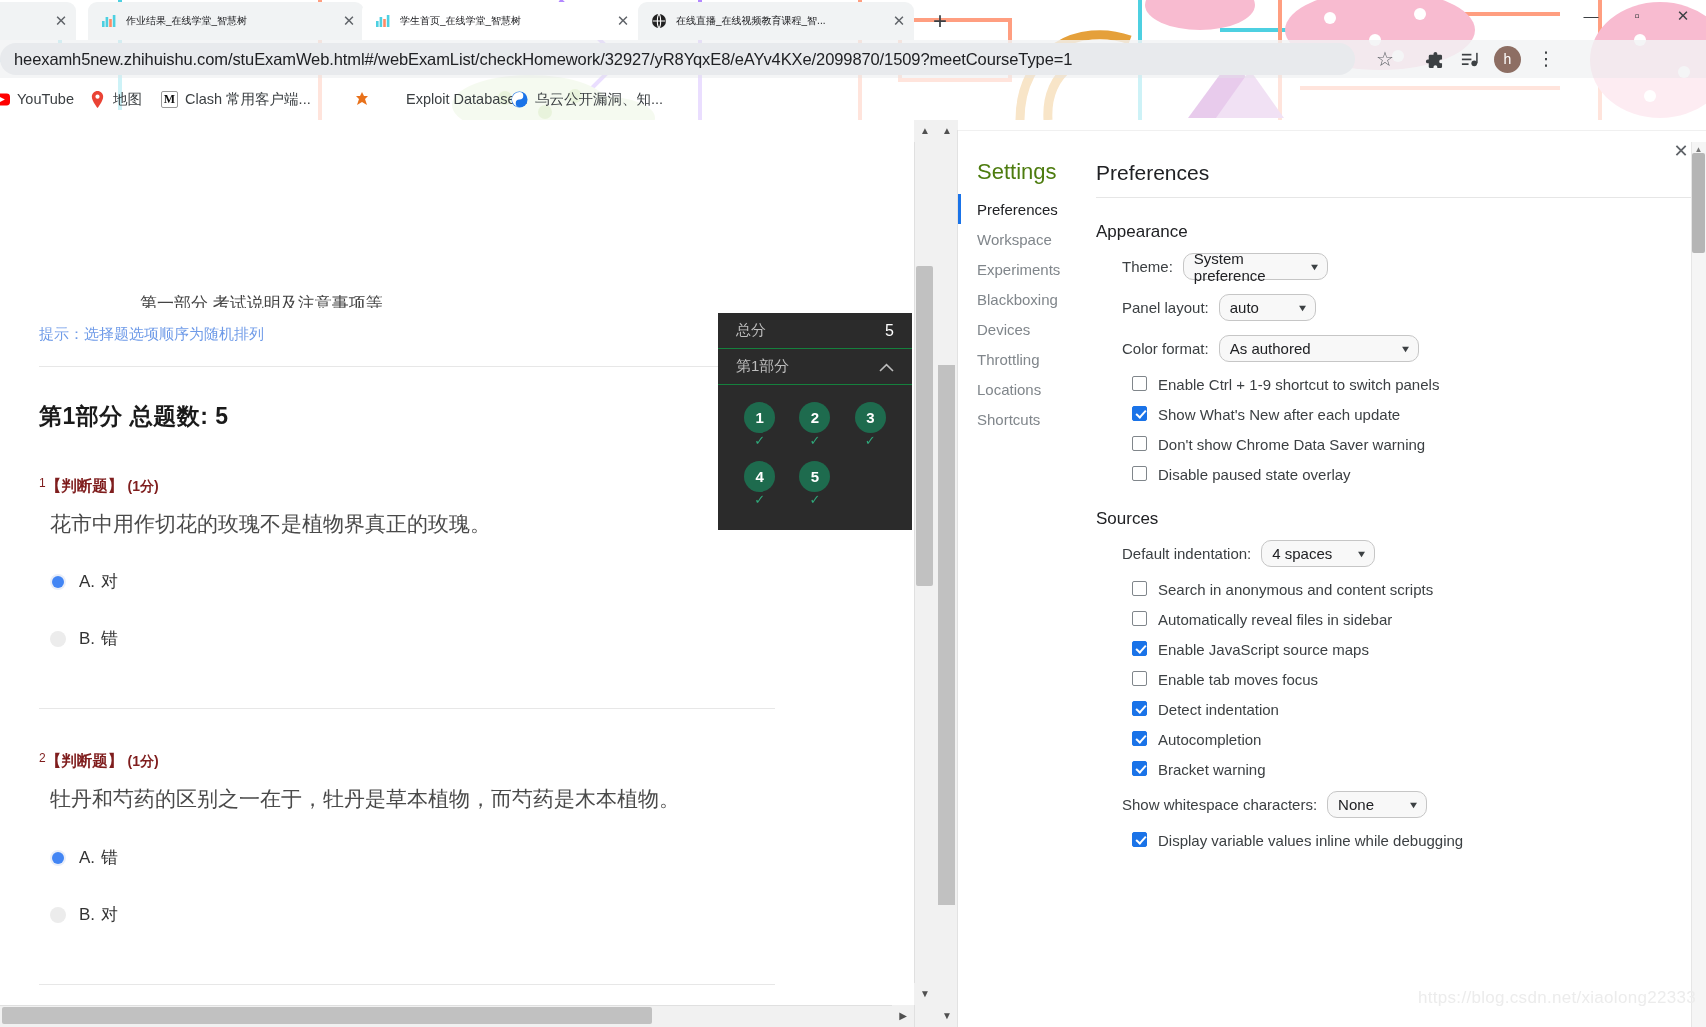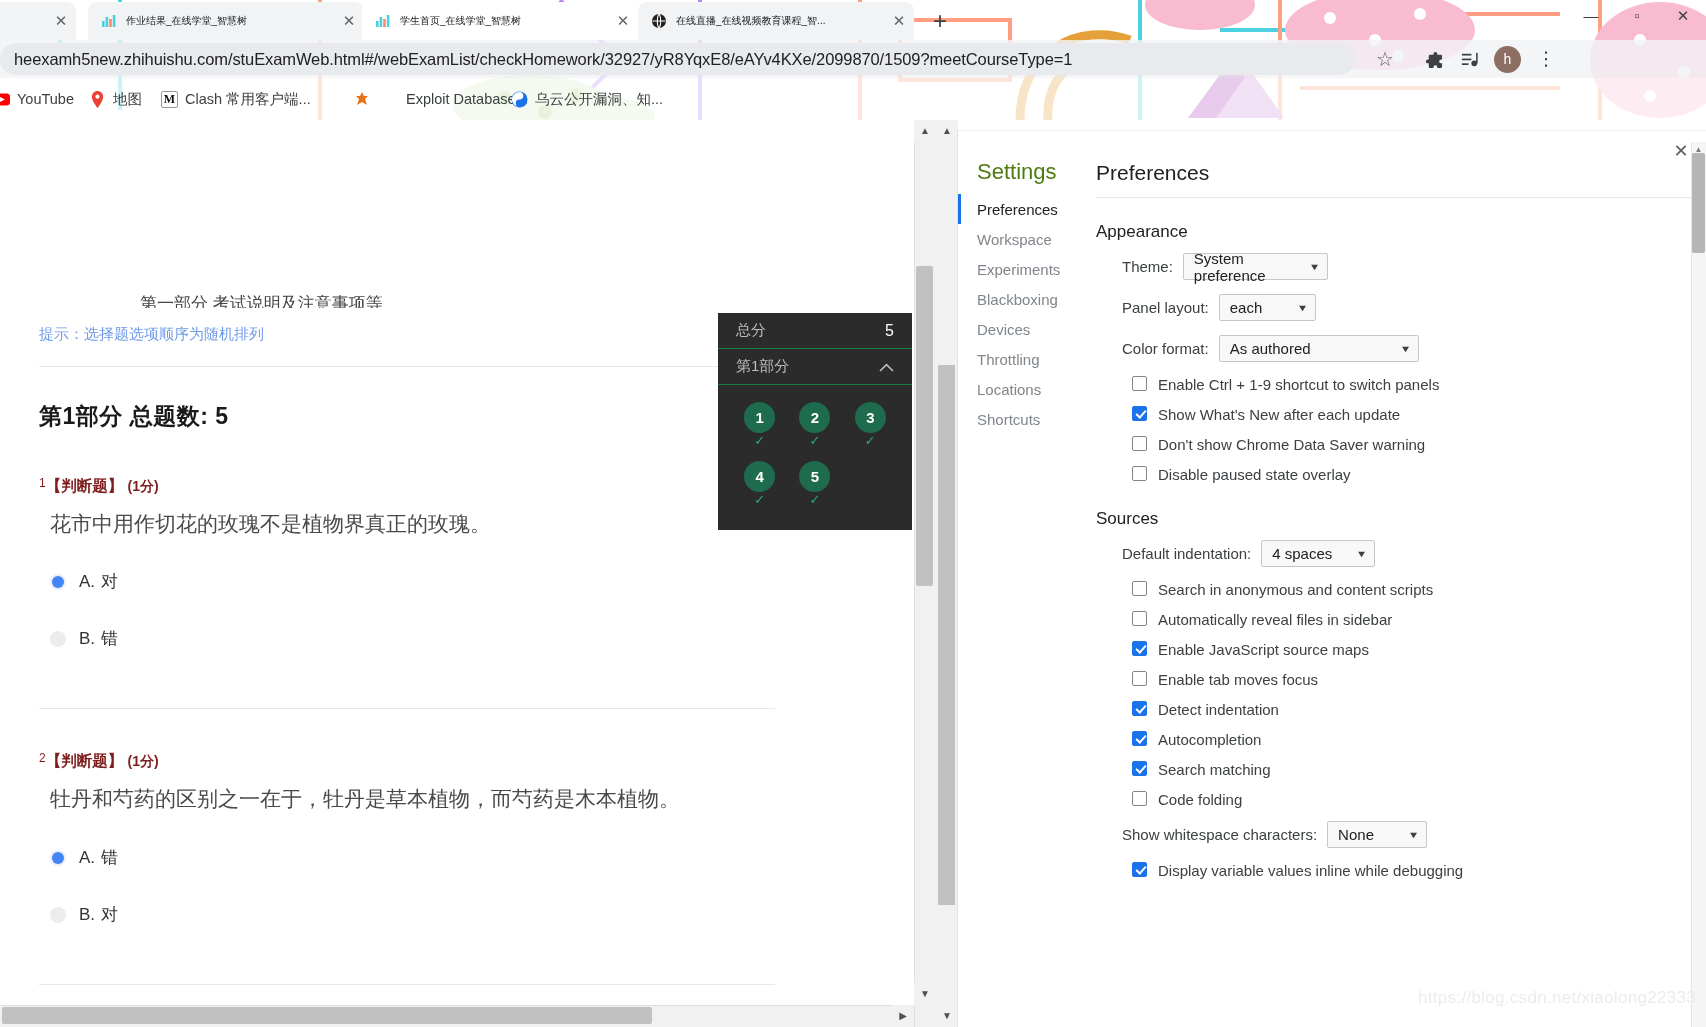--- a/index.html
+++ b/index.html
@@ -276,21 +276,21 @@
     font-size: 17px; color: #202124; font-weight: 400;
     margin: 10px 0 11px 0;
   }
   .sd-field {
     display: flex; align-items: center; gap: 10px;
     margin: 0 0 14px 26px;
     font-size: 15px; color: #3c4043;
   }
   .sd-select {
     border: 1px solid #c6c6c6; background: #f8f8f8;
-    border-radius: 2px; height: 27px;
+    border-radius: 10px; height: 27px;
     display: inline-flex; align-items: center;
     padding: 0 8px 0 10px; gap: 4px;
     font-size: 15px; color: #202124;
     justify-content: space-between;
   }
   .sd-caret { font-size: 9px; color: #3c4043; transform: scaleX(1.3); }
   .sd-check {
     display: flex; align-items: flex-start; gap: 11px;
     margin: 0 0 13px 36px;
     font-size: 15px; color: #3c4043;
@@ -655,21 +655,21 @@
           <span>Theme:</span>
           <span class="sd-select" style="width:145px;">
             <span>System preference</span>
             <span class="sd-caret">▼</span>
           </span>
         </div>
 
         <div class="sd-field">
           <span>Panel layout:</span>
           <span class="sd-select" style="width:97px;">
-            <span>each</span>
+            <span>auto</span>
             <span class="sd-caret">▼</span>
           </span>
         </div>
 
         <div class="sd-field">
           <span>Color format:</span>
           <span class="sd-select" style="width:200px;">
             <span>As authored</span>
             <span class="sd-caret">▼</span>
           </span>
@@ -721,25 +721,21 @@
         <div class="sd-check">
           <span class="cbx on"></span>
           <span>Detect indentation</span>
         </div>
         <div class="sd-check">
           <span class="cbx on"></span>
           <span>Autocompletion</span>
         </div>
         <div class="sd-check">
           <span class="cbx on"></span>
-          <span>Search matching</span>
-        </div>
-        <div class="sd-check">
-          <span class="cbx"></span>
-          <span>Code folding</span>
+          <span>Bracket warning</span>
         </div>
 
         <div class="sd-field" style="margin-top:6px;">
           <span>Show whitespace characters:</span>
           <span class="sd-select" style="width:100px;">
             <span>None</span>
             <span class="sd-caret">▼</span>
           </span>
         </div>
 

